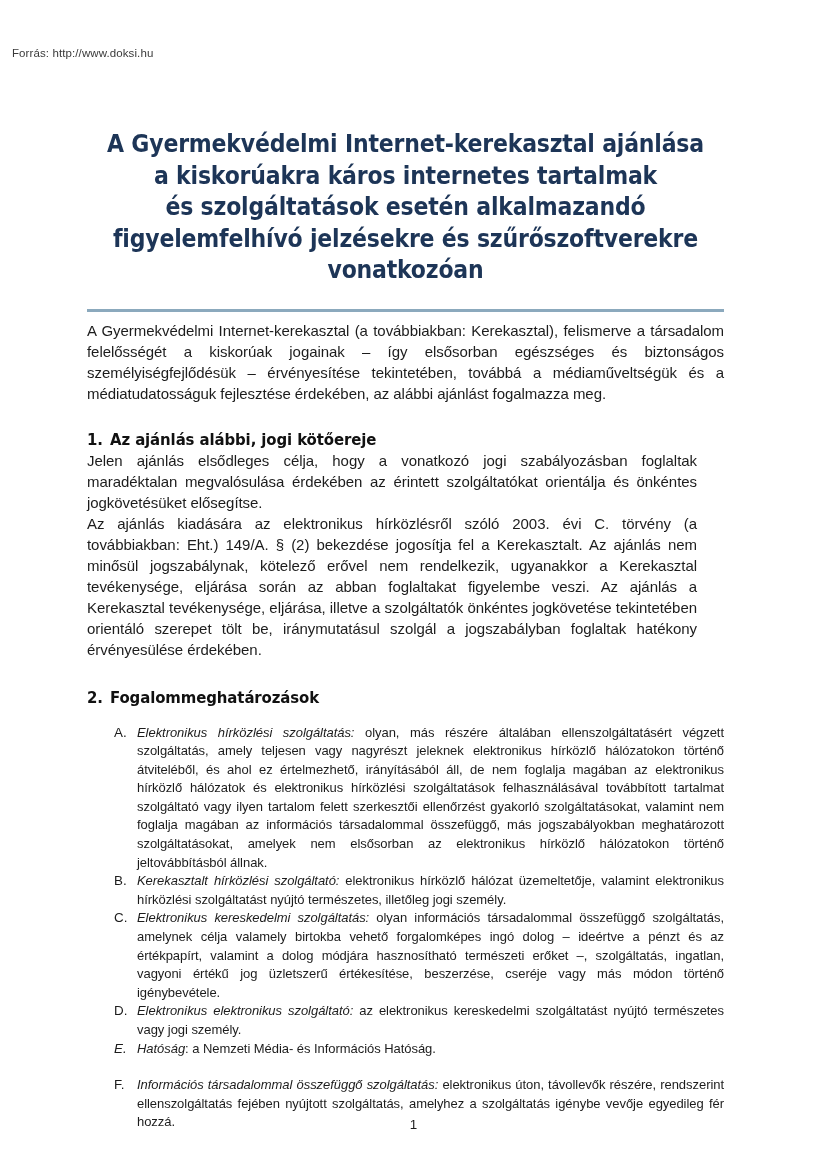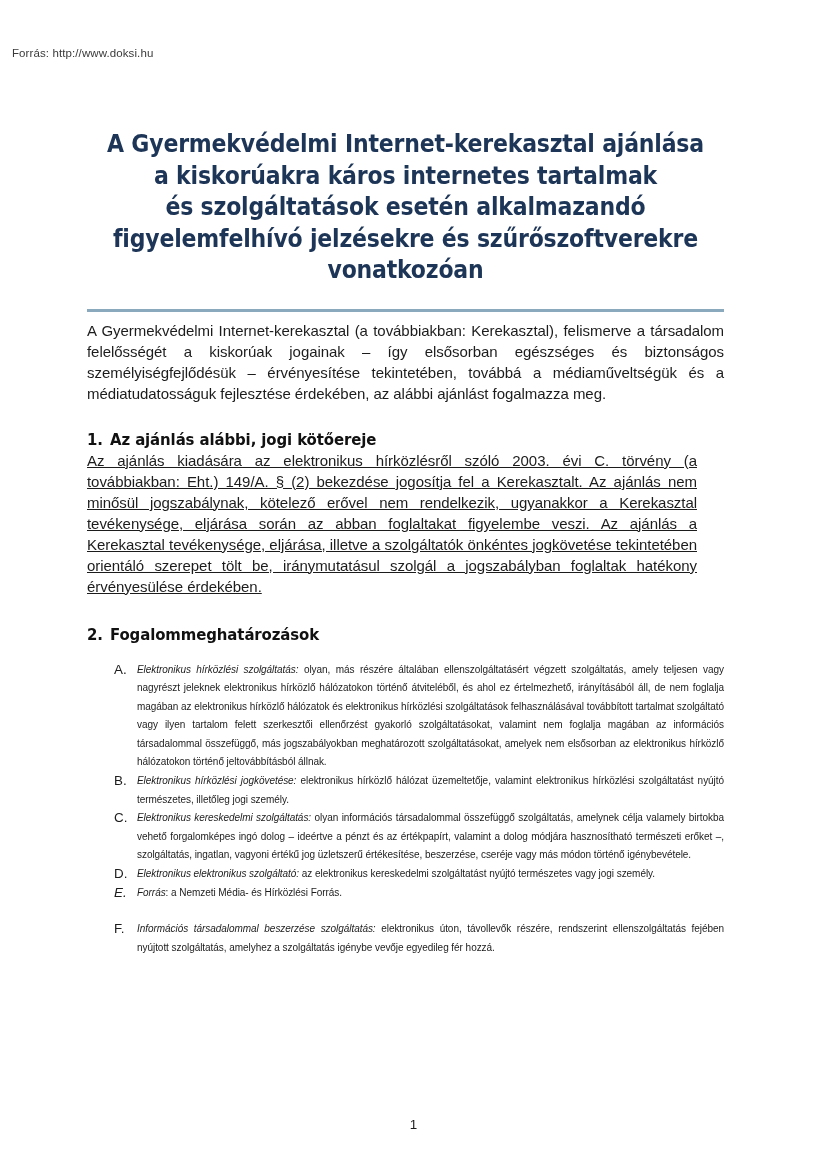--- a/index.html
+++ b/index.html
@@ -73,21 +73,21 @@
     letter-spacing: -0.05px;
   }
   .lead {
     margin-top: 18px;
   }
   .indented {
     margin-left: 27px;
     width: calc(100% - 27px);
   }
   .gap-top-lg { margin-top: 17px; }
-  .gap-top-md { margin-top: 15px; text-decoration: underline; }
+  .gap-top-md { margin-top: 15px; }
 
   
   .section-heading {
     display: flex;
     align-items: baseline;
     font-family: "DejaVu Sans Condensed", "Liberation Sans Narrow", "Liberation Sans", sans-serif;
     font-weight: bold;
     font-size: 16.6px;
     line-height: 21px;
     color: #111111;
@@ -118,21 +118,21 @@
   .alpha-list .marker {
     flex: 0 0 23px;
     width: 23px;
     font-size: 13.4px;
     line-height: 18.6px;
     color: #1c1c1c;
   }
   .alpha-list .marker.ital { font-style: italic; }
   .alpha-list .item-body {
     flex: 1 1 auto;
-    font-size: 10px;
+    font-size: 13px;
     line-height: 18.6px;
     text-align: justify;
     color: #1c1c1c;
     letter-spacing: -0.05px;
   }
   .term {
     font-style: italic;
   }
 
   
@@ -165,51 +165,52 @@
 
     <hr class="title-rule">
 
     <p class="body lead">A Gyermekvédelmi Internet-kerekasztal (a továbbiakban: Kerekasztal), felismerve a társadalom felelősségét a kiskorúak jogainak – így elsősorban egészséges és biztonságos személyiségfejlődésük – érvényesítése tekintetében, továbbá a médiaműveltségük és a médiatudatosságuk fejlesztése érdekében, az alábbi ajánlást fogalmazza meg.</p>
 
     <div class="section-heading sec-space-1">
       <span class="num">1.</span>
       <span class="txt">Az ajánlás alábbi, jogi kötőereje</span>
     </div>
 
+    <p class="body indented gap-top-lg">Jelen ajánlás elsődleges célja, hogy a vonatkozó jogi szabályozásban foglaltak maradéktalan megvalósulása érdekében az érintett szolgáltatókat orientálja és önkéntes jogkövetésüket elősegítse.</p>
     <p class="body indented gap-top-md">Az ajánlás kiadására az elektronikus hírközlésről szóló 2003. évi C. törvény (a továbbiakban: Eht.) 149/A. § (2) bekezdése jogosítja fel a Kerekasztalt. Az ajánlás nem minősül jogszabálynak, kötelező erővel nem rendelkezik, ugyanakkor a Kerekasztal tevékenysége, eljárása során az abban foglaltakat figyelembe veszi. Az ajánlás a Kerekasztal tevékenysége, eljárása, illetve a szolgáltatók önkéntes jogkövetése tekintetében orientáló szerepet tölt be, iránymutatásul szolgál a jogszabályban foglaltak hatékony érvényesülése érdekében.</p>
 
     <div class="section-heading sec-space-2">
       <span class="num">2.</span>
       <span class="txt">Fogalommeghatározások</span>
     </div>
 
     <ul class="alpha-list" id="definitions-list">
         <li>
           <span class="marker">A.</span>
           <span class="item-body"><span class="term">Elektronikus hírközlési szolgáltatás:</span><span> olyan, más részére általában ellenszolgáltatásért végzett szolgáltatás, amely teljesen vagy nagyrészt jeleknek elektronikus hírközlő hálózatokon történő átviteléből, és ahol ez értelmezhető, irányításából áll, de nem foglalja magában az elektronikus hírközlő hálózatok és elektronikus hírközlési szolgáltatások felhasználásával továbbított tartalmat szolgáltató vagy ilyen tartalom felett szerkesztői ellenőrzést gyakorló szolgáltatásokat, valamint nem foglalja magában az információs társadalommal összefüggő, más jogszabályokban meghatározott szolgáltatásokat, amelyek nem elsősorban az elektronikus hírközlő hálózatokon történő jeltovábbításból állnak.</span></span>
         </li>
         <li>
           <span class="marker">B.</span>
-          <span class="item-body"><span class="term">Elektronikus hírközlési jogkövetése:</span><span> elektronikus hírközlő hálózat üzemeltetője, valamint elektronikus hírközlési szolgáltatást nyújtó természetes, illetőleg jogi személy.</span></span>
+          <span class="item-body"><span class="term">Kerekasztalt hírközlési szolgáltató:</span><span> elektronikus hírközlő hálózat üzemeltetője, valamint elektronikus hírközlési szolgáltatást nyújtó természetes, illetőleg jogi személy.</span></span>
         </li>
         <li>
           <span class="marker">C.</span>
           <span class="item-body"><span class="term">Elektronikus kereskedelmi szolgáltatás:</span><span> olyan információs társadalommal összefüggő szolgáltatás, amelynek célja valamely birtokba vehető forgalomképes ingó dolog – ideértve a pénzt és az értékpapírt, valamint a dolog módjára hasznosítható természeti erőket –, szolgáltatás, ingatlan, vagyoni értékű jog üzletszerű értékesítése, beszerzése, cseréje vagy más módon történő igénybevétele.</span></span>
         </li>
         <li>
           <span class="marker">D.</span>
           <span class="item-body"><span class="term">Elektronikus elektronikus szolgáltató:</span><span> az elektronikus kereskedelmi szolgáltatást nyújtó természetes vagy jogi személy.</span></span>
         </li>
         <li>
           <span class="marker ital">E.</span>
-          <span class="item-body"><span class="term">Forrás</span><span>: a Nemzeti Média- és Hírközlési Forrás.</span></span>
+          <span class="item-body"><span class="term">Hatóság</span><span>: a Nemzeti Média- és Információs Hatóság.</span></span>
         </li>
         <li class="spaced">
           <span class="marker">F.</span>
-          <span class="item-body"><span class="term">Információs társadalommal beszerzése szolgáltatás:</span><span> elektronikus úton, távollevők részére, rendszerint ellenszolgáltatás fejében nyújtott szolgáltatás, amelyhez a szolgáltatás igénybe vevője egyedileg fér hozzá.</span></span>
+          <span class="item-body"><span class="term">Információs társadalommal összefüggő szolgáltatás:</span><span> elektronikus úton, távollevők részére, rendszerint ellenszolgáltatás fejében nyújtott szolgáltatás, amelyhez a szolgáltatás igénybe vevője egyedileg fér hozzá.</span></span>
         </li>
       </ul>
 
   </div>
 
   <div class="page-number">1</div>
 
 </div>
 
 </body></html>

